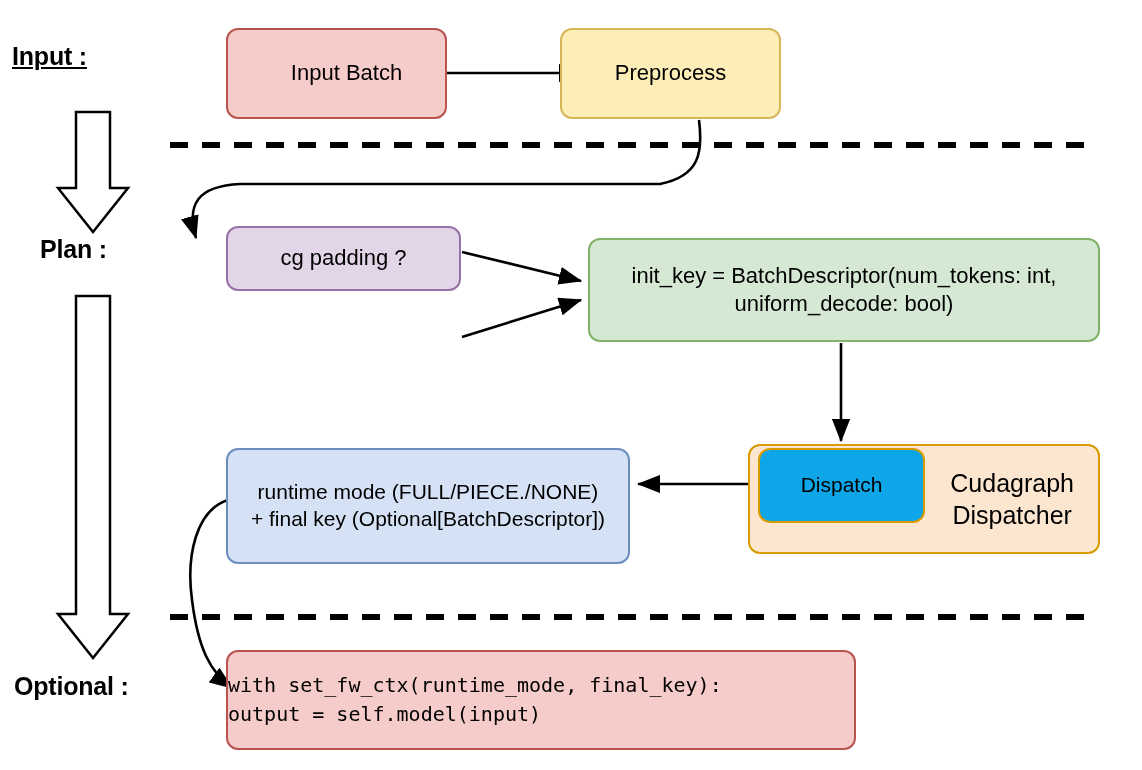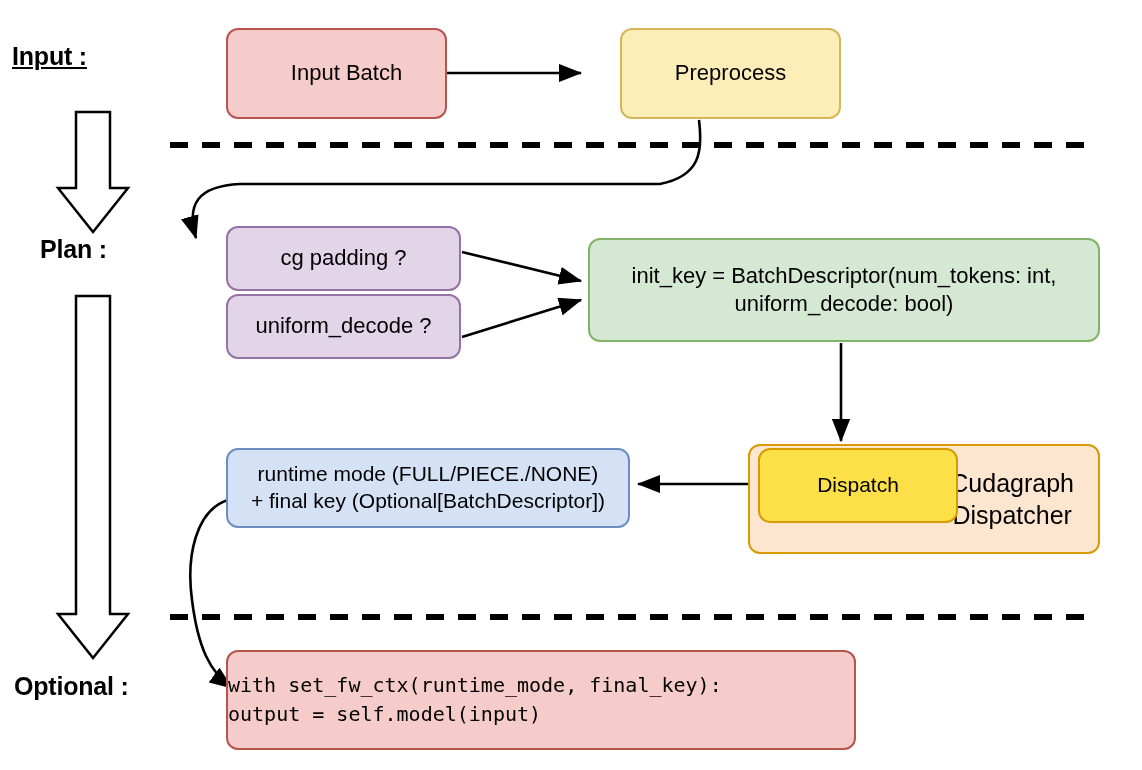--- a/index.html
+++ b/index.html
@@ -62,21 +62,21 @@
 
   .node-input-batch {
     left: 226px; top: 28px; width: 221px; height: 91px;
     background: #f5ccca;
     border-color: #b85450;
     font-size: 22px;
     padding-left: 20px;
   }
 
   .node-preprocess {
-    left: 620px; top: 28px; width: 221px; height: 91px;
+    left: 560px; top: 28px; width: 221px; height: 91px;
     background: #fdeeb8;
     border-color: #d6b656;
     font-size: 22px;
   }
 
   .node-cg-padding {
     left: 226px; top: 226px; width: 235px; height: 65px;
     background: #e1d5e7;
     border-color: #9673a6;
     font-size: 22px;
@@ -91,39 +91,39 @@
 
   .node-init-key {
     left: 588px; top: 238px; width: 512px; height: 104px;
     background: #d5e8d4;
     border-color: #82b366;
     font-size: 22px;
     padding: 0 25px;
   }
 
   .node-runtime-mode {
-    left: 226px; top: 448px; width: 404px; height: 80px;
+    left: 226px; top: 448px; width: 404px; height: 116px;
     background: #d5e1f5;
     border-color: #6c8ebf;
     font-size: 21px;
   }
 
   .node-cudagraph-dispatcher {
     left: 748px; top: 444px; width: 352px; height: 110px;
     background: #fde6d0;
     border-color: #d79b00;
     font-size: 25px;
     align-items: center;
     justify-content: flex-end;
     padding-right: 24px;
   }
 
   .node-dispatch {
-    left: 758px; top: 448px; width: 200px; height: 75px;
-    background: #fde047;
+    left: 758px; top: 448px; width: 167px; height: 75px;
+    background: #0ea5e9;
     border-color: #d79b00;
     font-size: 21px;
     z-index: 3;
   }
 
   .node-execute-code {
     left: 226px; top: 650px; width: 630px; height: 100px;
     background: #f5ccca;
     border-color: #b85450;
     font-family: "DejaVu Sans Mono", "Liberation Mono", monospace;
@@ -186,23 +186,20 @@
   </div>
 
   <div class="node node-preprocess">
     <span class="node-text">Preprocess</span>
   </div>
 
   <div class="node node-cg-padding">
     <span class="node-text">cg padding ?</span>
   </div>
 
-  <div class="node node-uniform-decode">
-    <span class="node-text">uniform_decode ?</span>
-  </div>
 
   <div class="node node-init-key">
     <span class="node-text">init_key = BatchDescriptor(num_tokens: int,
 uniform_decode: bool)</span>
   </div>
 
   <div class="node node-runtime-mode">
     <span class="node-text">runtime mode (FULL/PIECE./NONE)
 + final key (Optional[BatchDescriptor])</span>
   </div>

